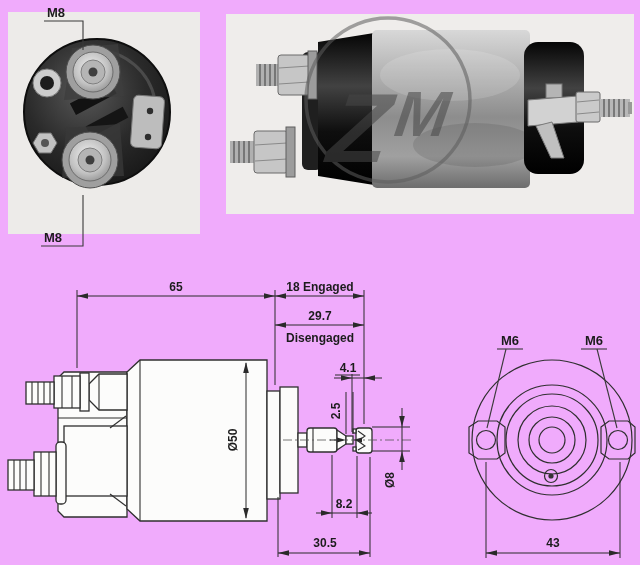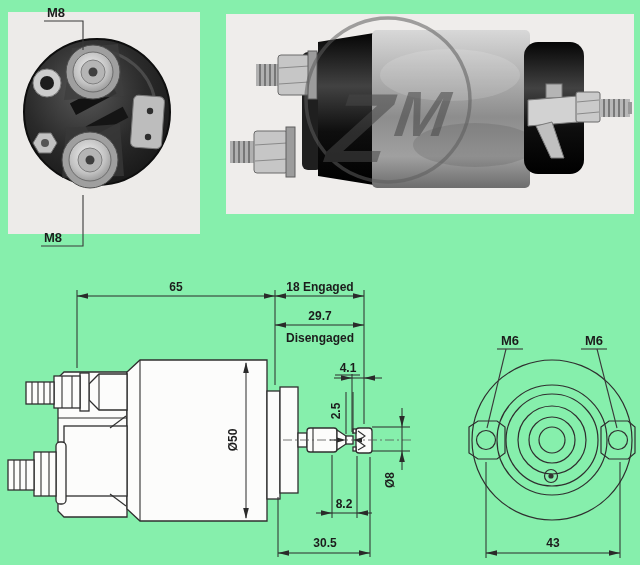--- a/index.html
+++ b/index.html
@@ -1,16 +1,16 @@
 <!DOCTYPE html>
 <html><head>
 <meta charset="utf-8">
 <style>
   html,body{margin:0;padding:0;background:#f3f1ef;}
-  .stage{position:relative;width:640px;height:565px;background:#86efac;overflow:hidden;}
+  .stage{position:relative;width:640px;height:565px;background:#f0abfc;overflow:hidden;}
   svg{display:block;}
   svg text{font-family:"Liberation Sans","DejaVu Sans",sans-serif;}
   text.dim{font-size:12px;font-weight:700;fill:#1c1c1c;}
   text.lbl{font-size:13px;font-weight:700;fill:#1c1c1c;}
   .ln{stroke:#2a2a2a;stroke-width:1;fill:none;}
   .ldr{stroke:#3a3a3a;stroke-width:1.1;fill:none;}
   .pt{stroke:#2f2f2f;stroke-width:1.3;fill:#fcfcfb;}
   .ptn{stroke:#2f2f2f;stroke-width:1.1;fill:none;}
   .ar{fill:#2a2a2a;stroke:none;}
   .ridge{stroke:#5e5e5e;stroke-width:1.4;}

